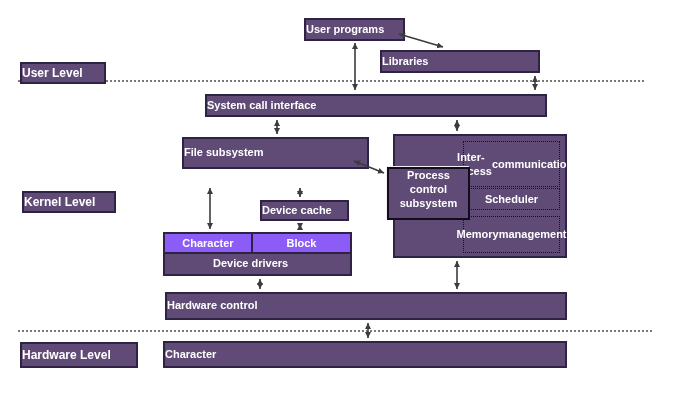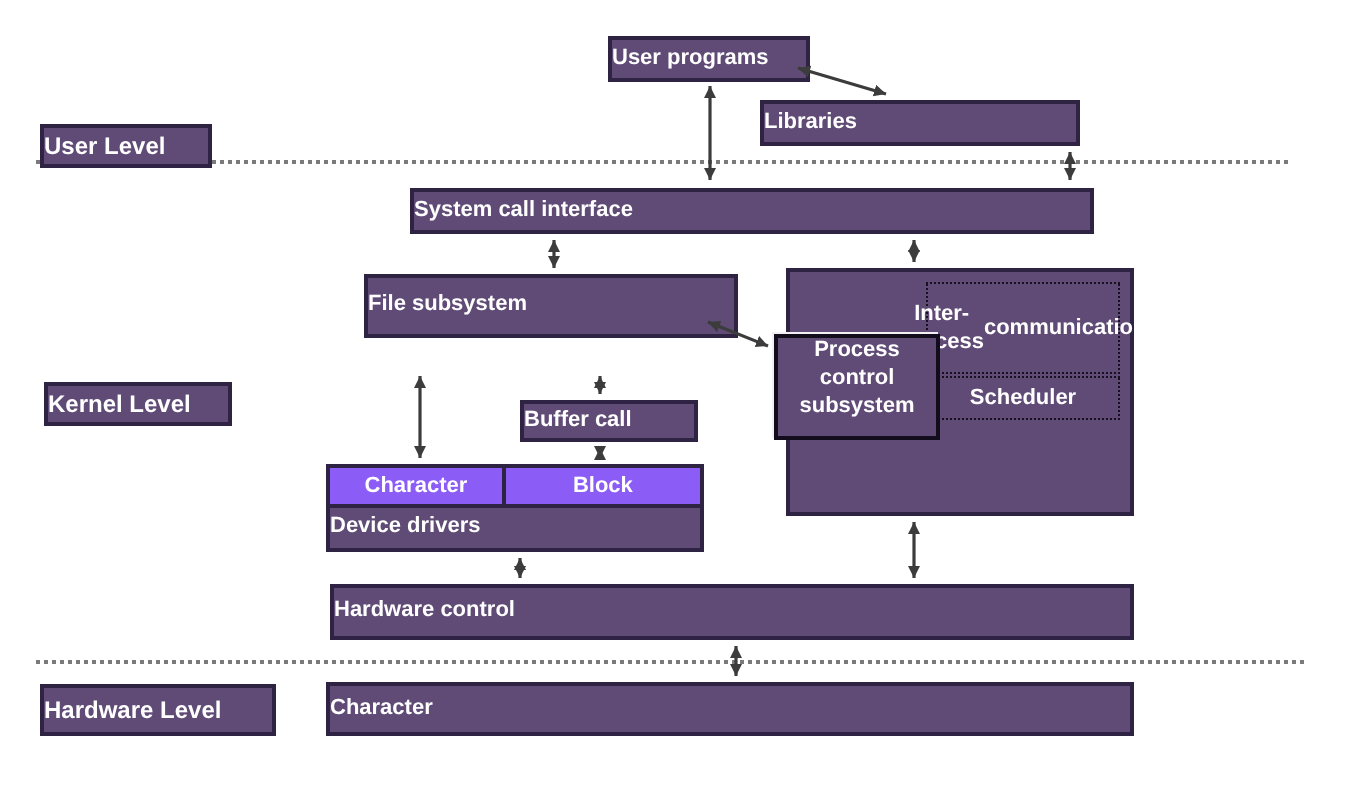--- a/index.html
+++ b/index.html
@@ -111,42 +111,46 @@
   </div>
 
   <div class="box" style="left:205px;top:94px;width:342px;height:23px;">
     <span>System call interface</span>
   </div>
 
   <div class="box" style="left:163px;top:137px;width:187px;height:32px;margin-left:19px;">
     <span>File subsystem</span>
   </div>
   <div class="box" style="left:260px;top:200px;width:89px;height:21px;">
-    <span>Buffer call</span>
+    <span>Device cache</span>
   </div>
   <div class="cell-row" style="left:163px;top:232px;width:189px;height:22px;">
     <div class="cell" style="width:96px;height:22px;">
       <span>Character</span>
     </div>
     <div class="cell" style="width:106px;height:22px;">
       <span>Block</span>
     </div>
   </div>
-  <div class="box" style="left:163px;top:252px;width:189px;height:24px;">
+  <div class="box" style="left:163px;top:252px;width:189px;height:24px;padding-left:48px;">
     <span>Device drivers</span>
   </div>
 
   <div class="box big-box" style="left:393px;top:134px;width:174px;height:124px;"></div>
   <div class="dotted-box" style="left:463px;top:141px;width:97px;height:46px;">
     <span class="stack-line">Inter-process</span>
     <span class="stack-line">communicatio</span>
     <span class="stack-line">n</span>
   </div>
   <div class="dotted-box" style="left:463px;top:188px;width:97px;height:22px;">
     <span>Scheduler</span>
+  </div>
+  <div class="dotted-box" style="left:463px;top:216px;width:97px;height:37px;">
+    <span class="stack-line">Memory</span>
+    <span class="stack-line">management</span>
   </div>
   <div class="box pcs-box" style="left:387px;top:167px;width:83px;height:53px;">
     <span class="stack-line">Process</span>
     <span class="stack-line">control</span>
     <span class="stack-line">subsystem</span>
   </div>
 
   <div class="box" style="left:165px;top:292px;width:402px;height:28px;">
     <span>Hardware control</span>
   </div>

